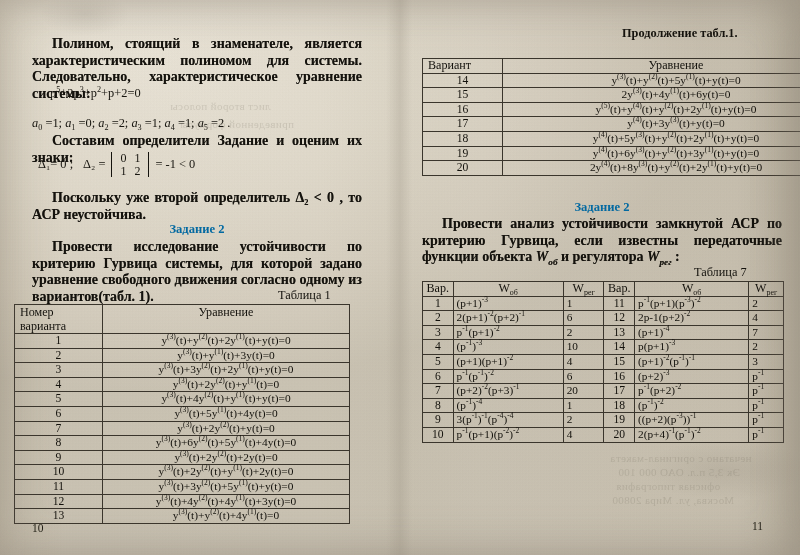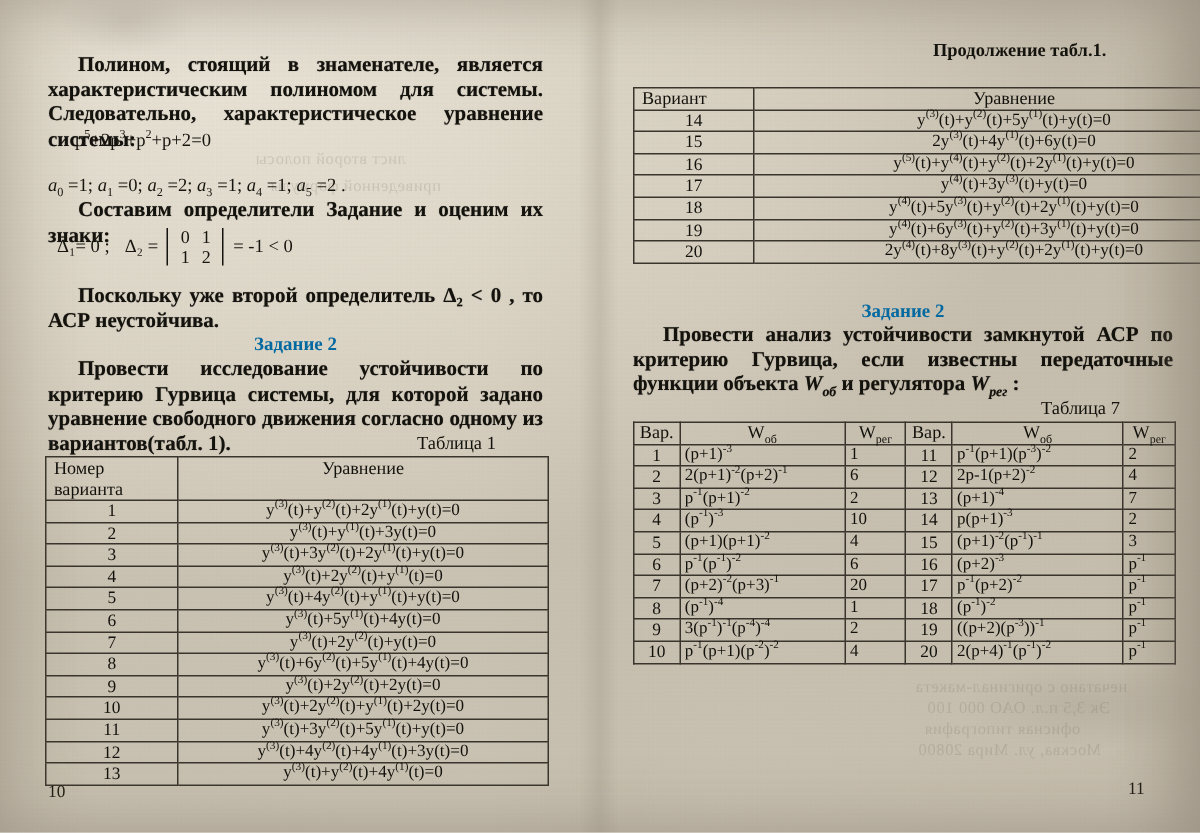--- a/index.html
+++ b/index.html
@@ -185,21 +185,21 @@
   </div>
 
   <div class="para indent inky" style="left:32px; top:190px; width:330px;">Поскольку уже второй определитель Δ₂ &lt; 0 , то АСР неустойчива.</div>
 
   <div class="heading inky" style="left:32px; top:222px; width:330px;">Задание 2</div>
 
   <div class="para indent inky" style="left:32px; top:239px; width:330px; text-align:justify;">Провести исследование устойчивости по критерию Гурвица системы, для которой задано уравнение свободного движения согласно одному из вариантов(табл. 1).</div>
 
   <div class="tabcap inky" style="left:278px; top:288px;">Таблица 1</div>
 
-  <table class="doc inky" id="table1" style="left:30px; top:304px; width:336px;">
+  <table class="doc inky" id="table1" style="left:14px; top:304px; width:336px;">
     <thead>
       <tr>
         <th style="width:88px; text-align:left; padding-left:5px; line-height:14px;">
           <span>Номер</span><br>
           <span>варианта</span>
         </th>
         <th style="vertical-align:top; padding-top:1px;">Уравнение</th>
       </tr>
     </thead>
     <tbody id="t1body">

